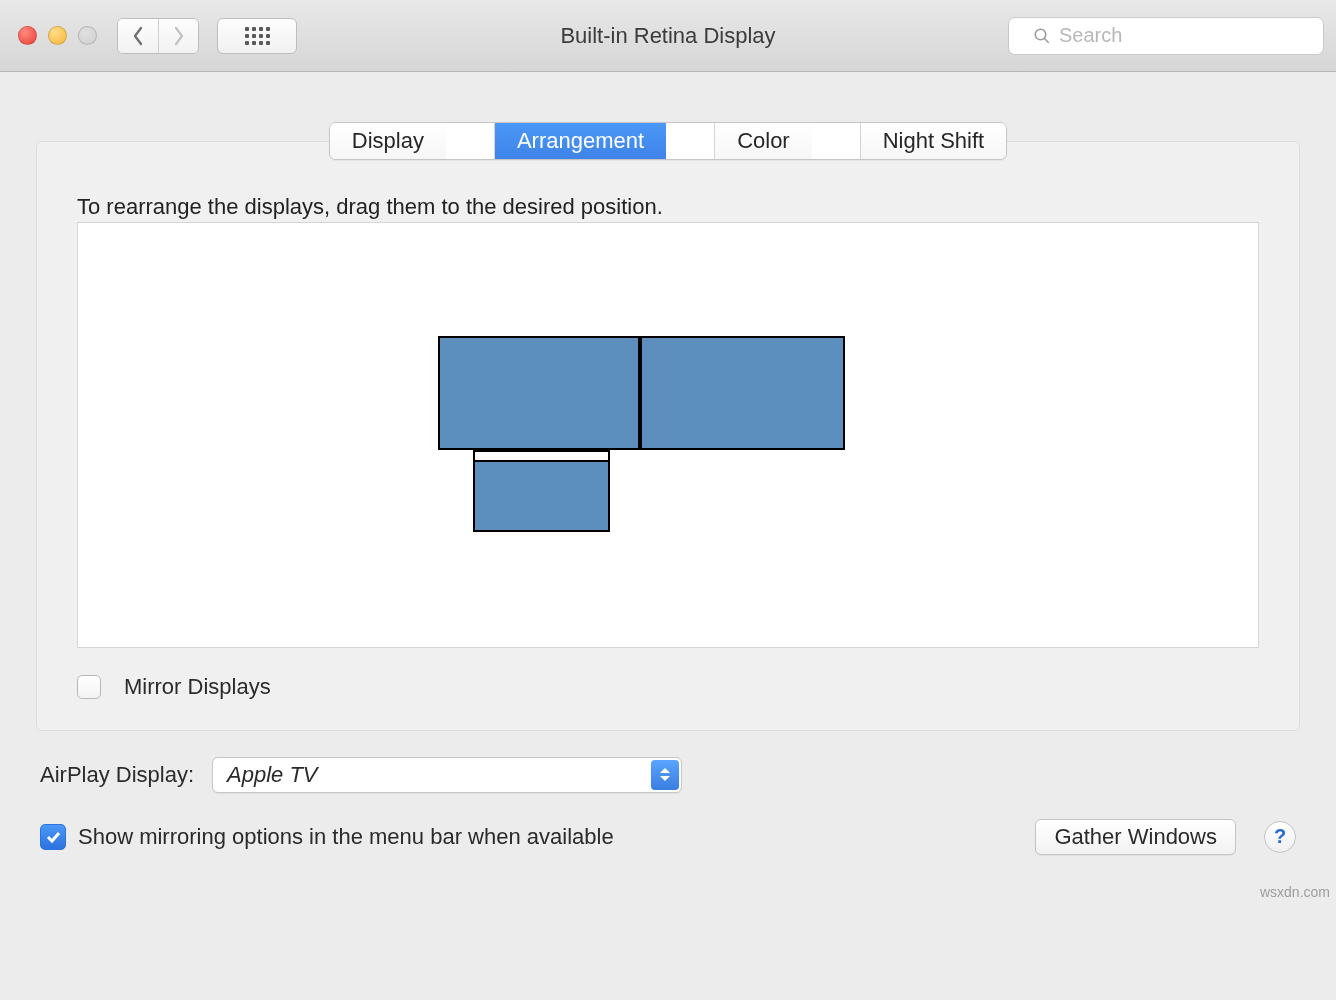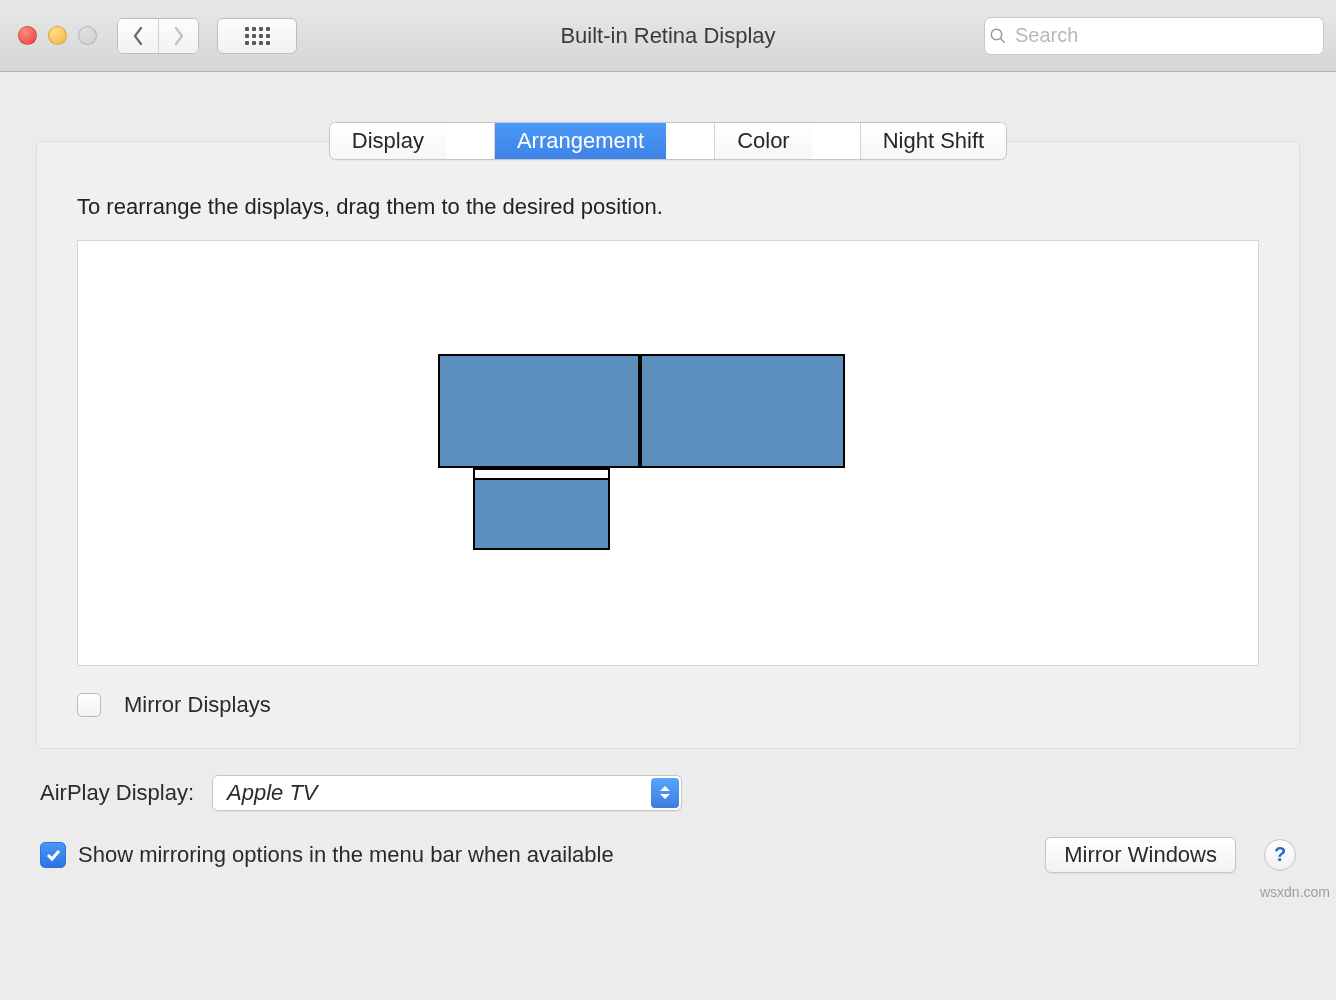--- a/index.html
+++ b/index.html
@@ -39,23 +39,23 @@
     display:flex; align-items:center; justify-content:center;
     background:linear-gradient(#fdfdfd,#f1f1f1);
   }
   .grid-icon { display:grid; grid-template-columns:repeat(4,4px); grid-template-rows:repeat(3,4px); gap:3px;}
   .grid-icon span{ width:4px; height:4px; background:#595959; border-radius:1px;}
   .window-title {
     position:absolute; left:0; right:0; text-align:center;
     font-size:22px; color:#3b3b3b; pointer-events:none; font-weight:400;
   }
   .search-box {
-    margin-left:auto; width:340px; height:38px;
+    margin-left:auto; width:316px; height:38px;
     border:1px solid #c9c9c9; border-radius:7px;
-    background:#fff; display:flex; align-items:center; padding:0 4px; gap:8px;
+    background:#fff; display:flex; align-items:center; padding:0 24px; gap:8px;
   }
   .search-box svg{ width:18px; height:18px; stroke:#9a9a9a; fill:none; stroke-width:2;}
   .search-box .ph{ color:#b8b8b8; font-size:20px; }
 
   
   .tab-area{ display:flex; justify-content:center; margin-top:50px; position:relative; z-index:3;}
   .seg-control{
     display:flex; border:1px solid #c5c5c5; border-radius:7px; overflow:hidden;
     background:#fff; height:38px;
     box-shadow: 0 1px 1px rgba(0,0,0,0.05);
@@ -69,21 +69,21 @@
   
   
   .panel{
     margin:-19px 36px 0 36px;
     background:#f0f0f0;
     border:1px solid #dcdcdc;
     border-radius:6px;
     padding: 50px 40px 30px 40px;
     box-shadow: inset 0 0 0 1px #fff2;
   }
-  .instructions{ font-size:22px; line-height:1.35; margin-bottom:18px; color:#222;}
+  .instructions{ font-size:22px; line-height:1.35; color:#222;}
   .instructions .line2{ display:block; }
   
   .arrangement-canvas{
     background:#fff;
     border:1px solid #d6d6d6;
     height: 426px;
     position:relative;
   }
   
   .disp{ position:absolute; background:#5C8FBE; border:2px solid #000; }
@@ -227,18 +227,18 @@
   </div>
 
   <div class="bottom-row">
     <span class="chk checked">
       <svg viewBox="0 0 16 16">
           <path d="M3 8 L7 12 L14 4"></path>
         </svg>
     </span>
     <span>Show mirroring options in the menu bar when available</span>
 
-    <div class="gather-btn">Mirror Windows</div>
+    <div class="gather-btn">Gather Windows</div>
     <div class="help-btn">?</div>
   </div>
 </div>
 
 <div class="watermark">wsxdn.com</div>
 
 </body></html>

